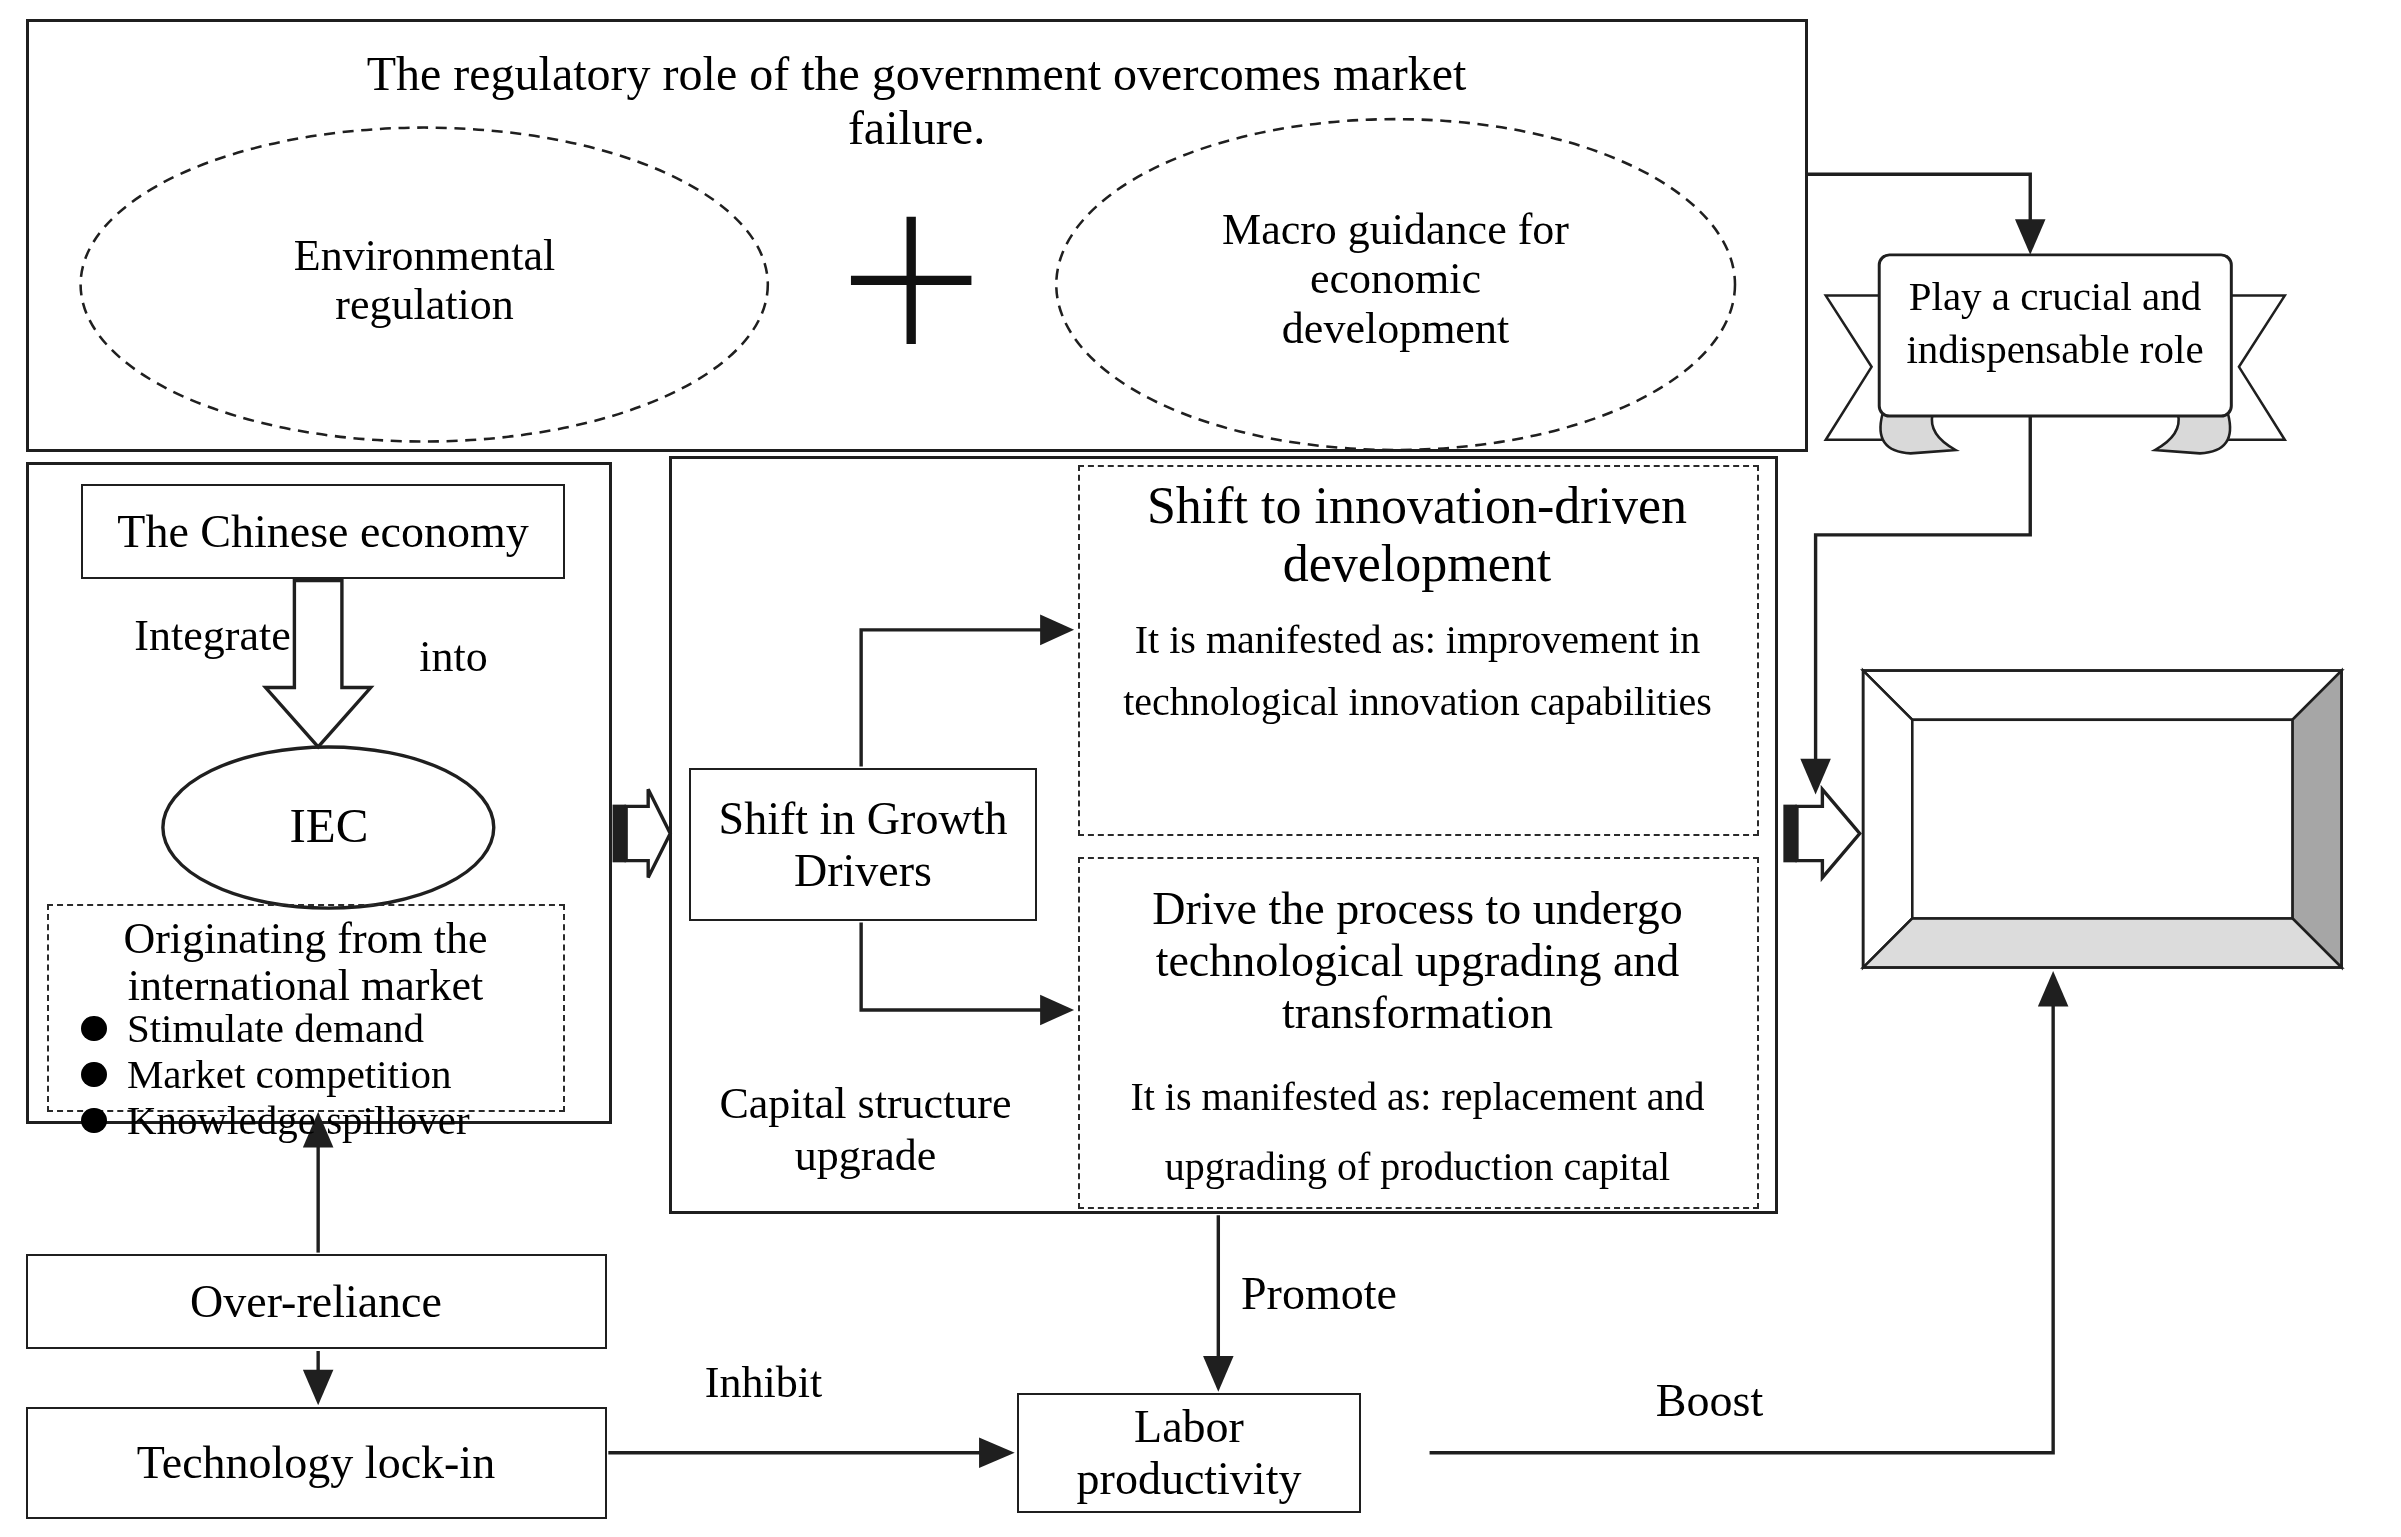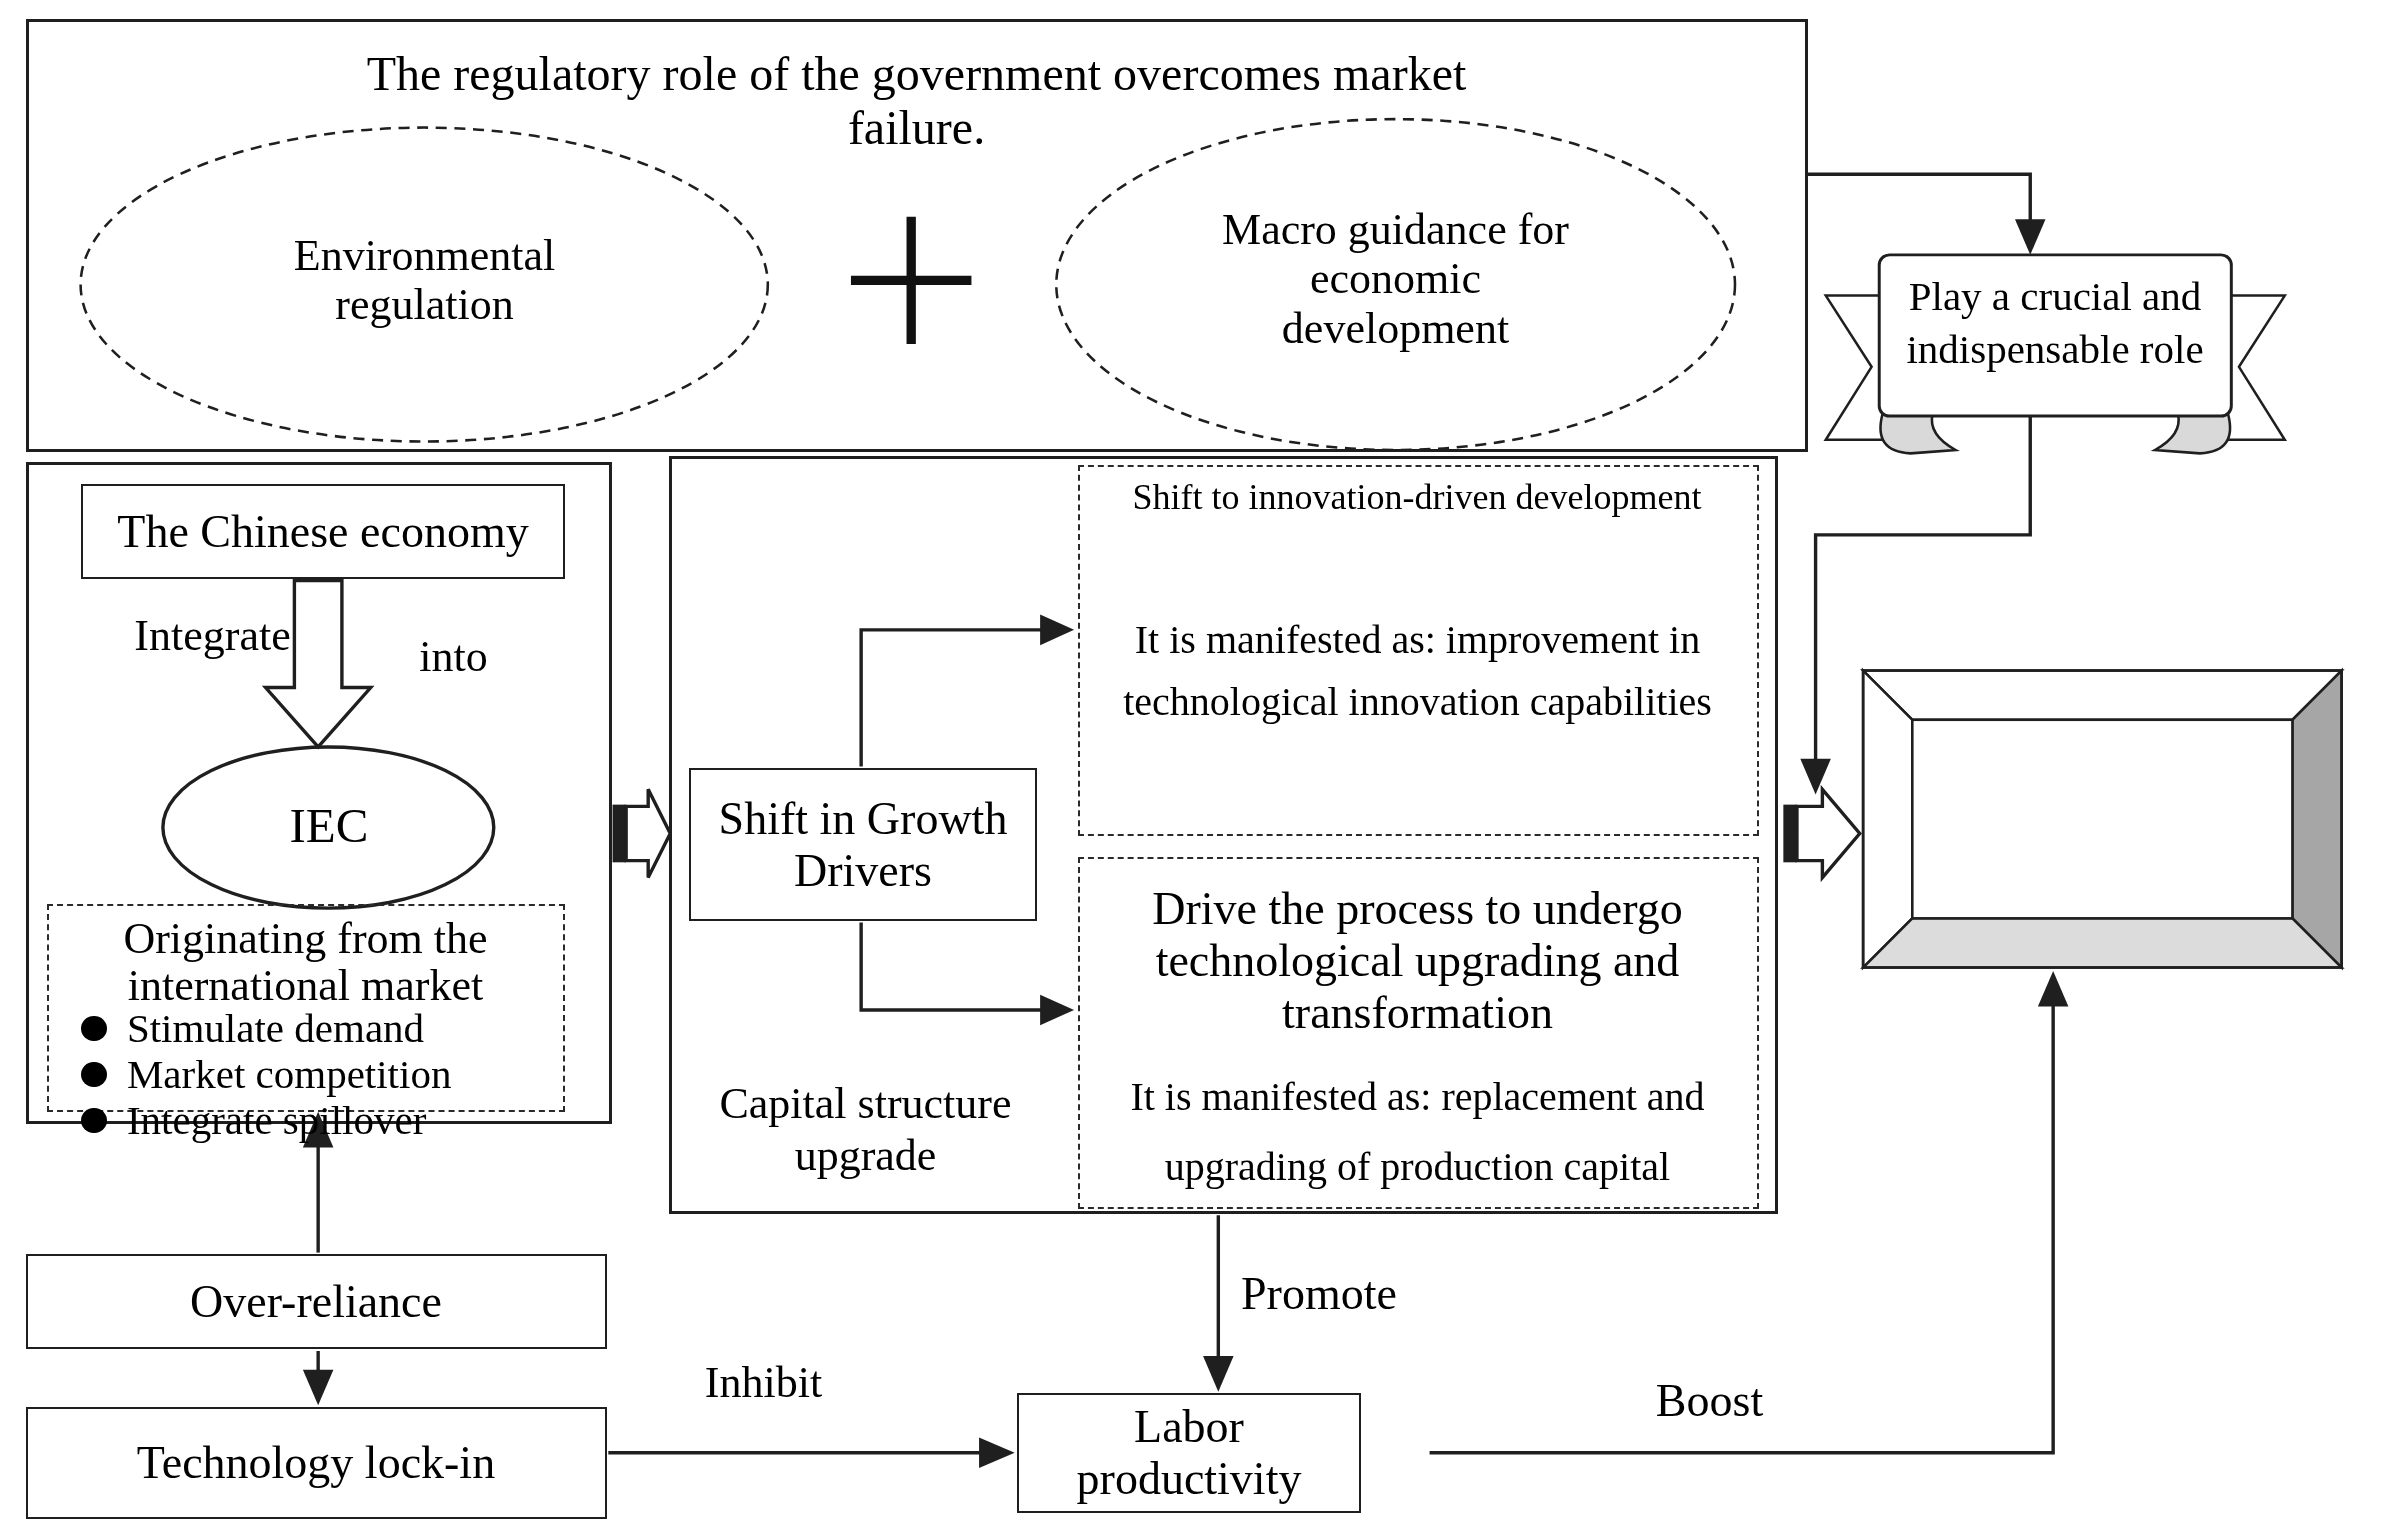--- a/index.html
+++ b/index.html
@@ -146,28 +146,28 @@
     <div class="brow">
       <span class="dot"></span>
       <span>Stimulate demand</span>
     </div>
     <div class="brow">
       <span class="dot"></span>
       <span>Market competition</span>
     </div>
     <div class="brow">
       <span class="dot"></span>
-      <span>Integrate spillover</span>
+      <span>Knowledge spillover</span>
     </div>
   </div>
 
 
   <div class="lbl" style="left:683px;top:1078px;width:365px;font-size:44px;line-height:1.18;">Capital structure upgrade</div>
 
-  <div class="lbl" style="left:1120px;top:477px;width:594px;font-size:36px;">Shift to innovation-driven development</div>
+  <div class="lbl" style="left:1120px;top:477px;width:594px;font-size:52px;">Shift to innovation-driven development</div>
 
   <div class="lbl" style="left:1091px;top:609px;width:653px;font-size:40px;line-height:1.55;">It is manifested as: improvement in technological innovation capabilities</div>
 
   <div class="lbl" style="left:1108px;top:883px;width:619px;font-size:46px;line-height:1.13;">Drive the process to undergo technological upgrading and transformation</div>
 
   <div class="lbl" style="left:1091px;top:1062px;width:653px;font-size:40px;line-height:1.75;">It is manifested as: replacement and upgrading of production capital</div>
 
 
   <div class="lbl left" style="left:1241px;top:1268px;width:221px;font-size:46px;">Promote</div>
 

